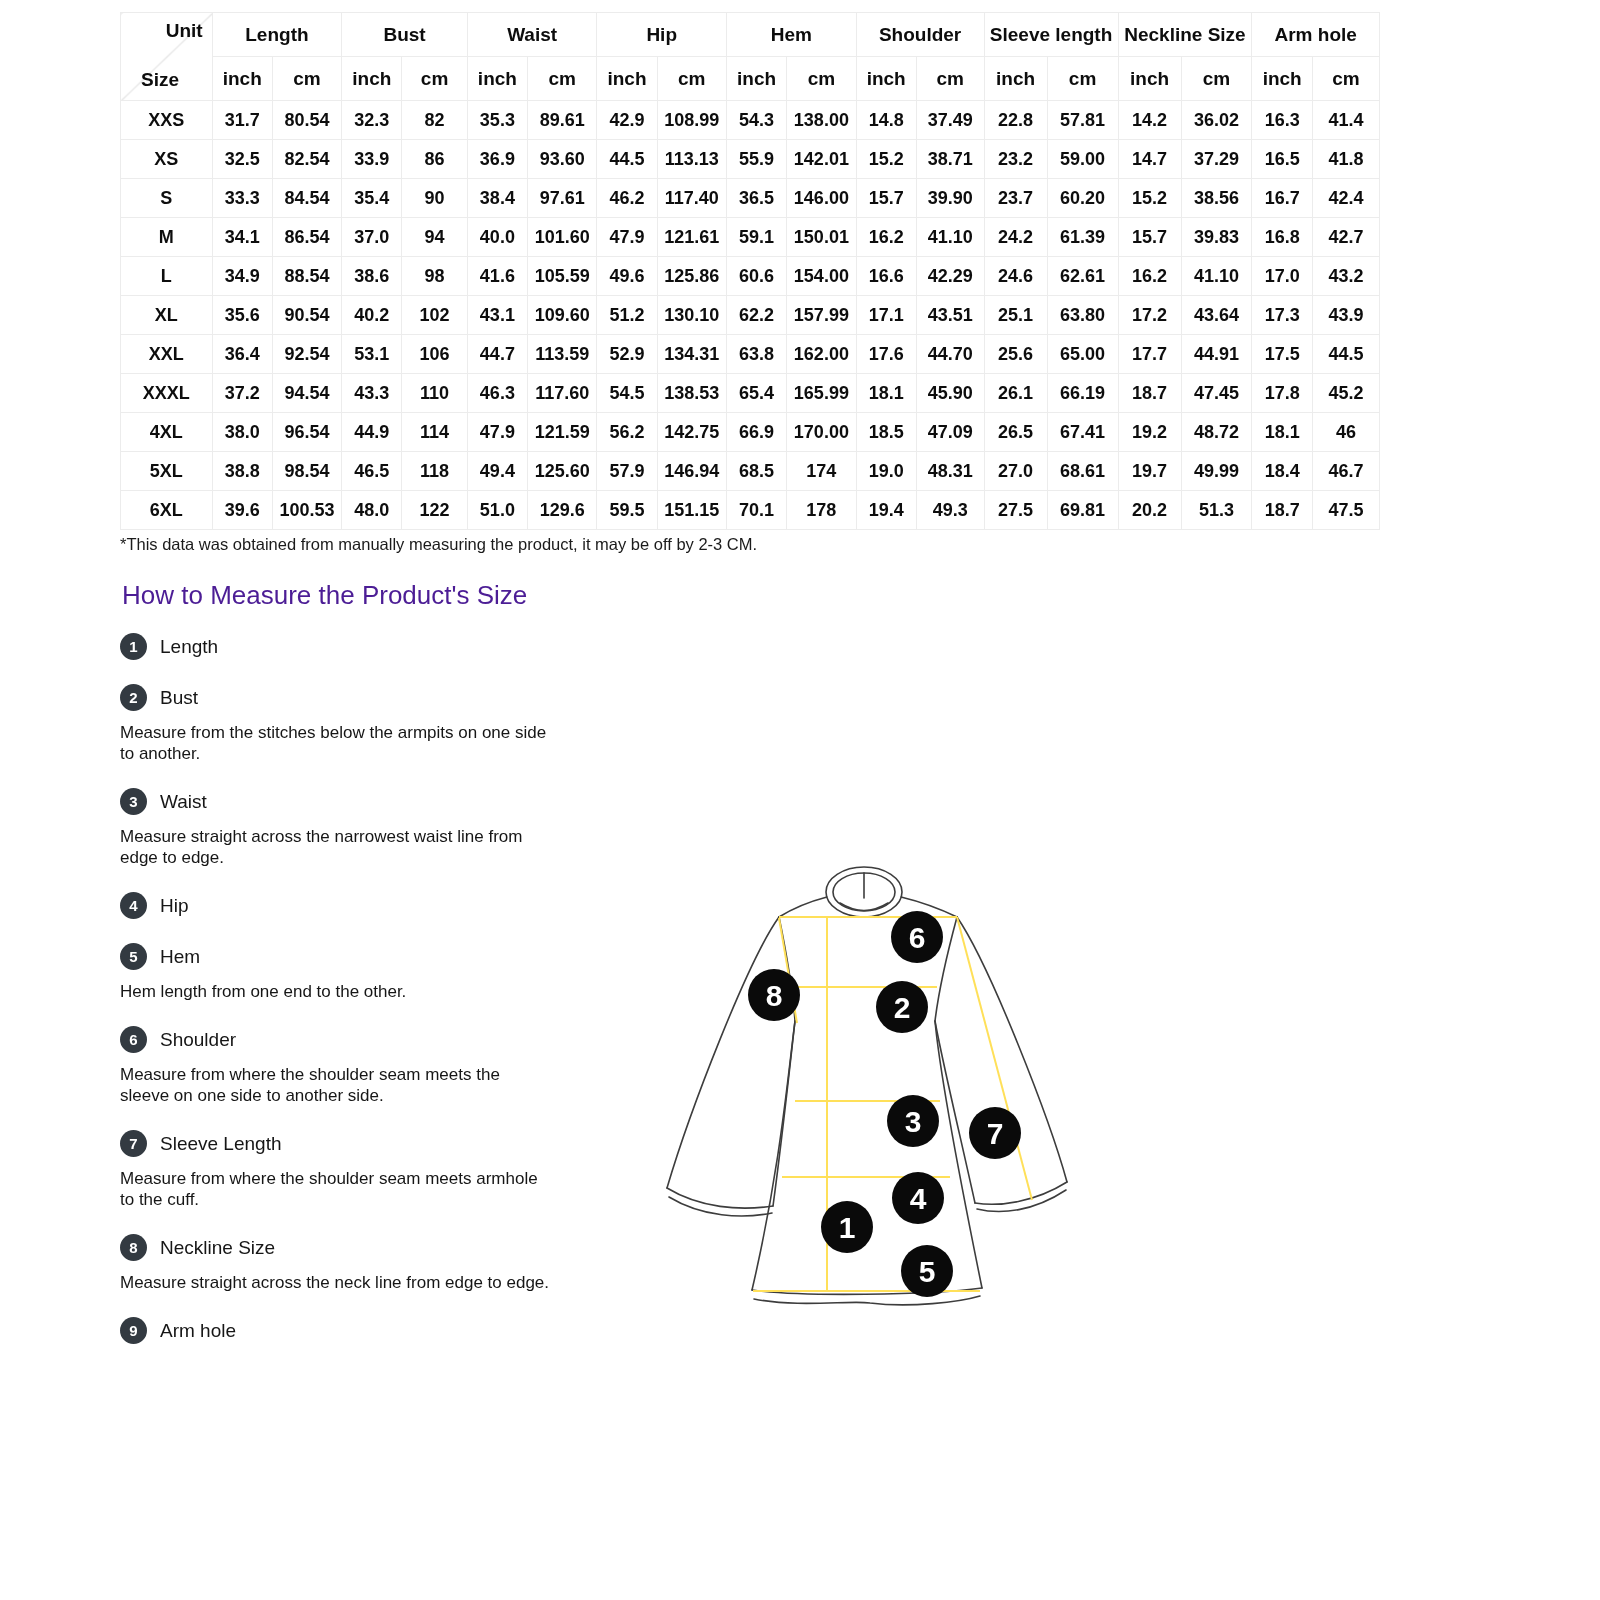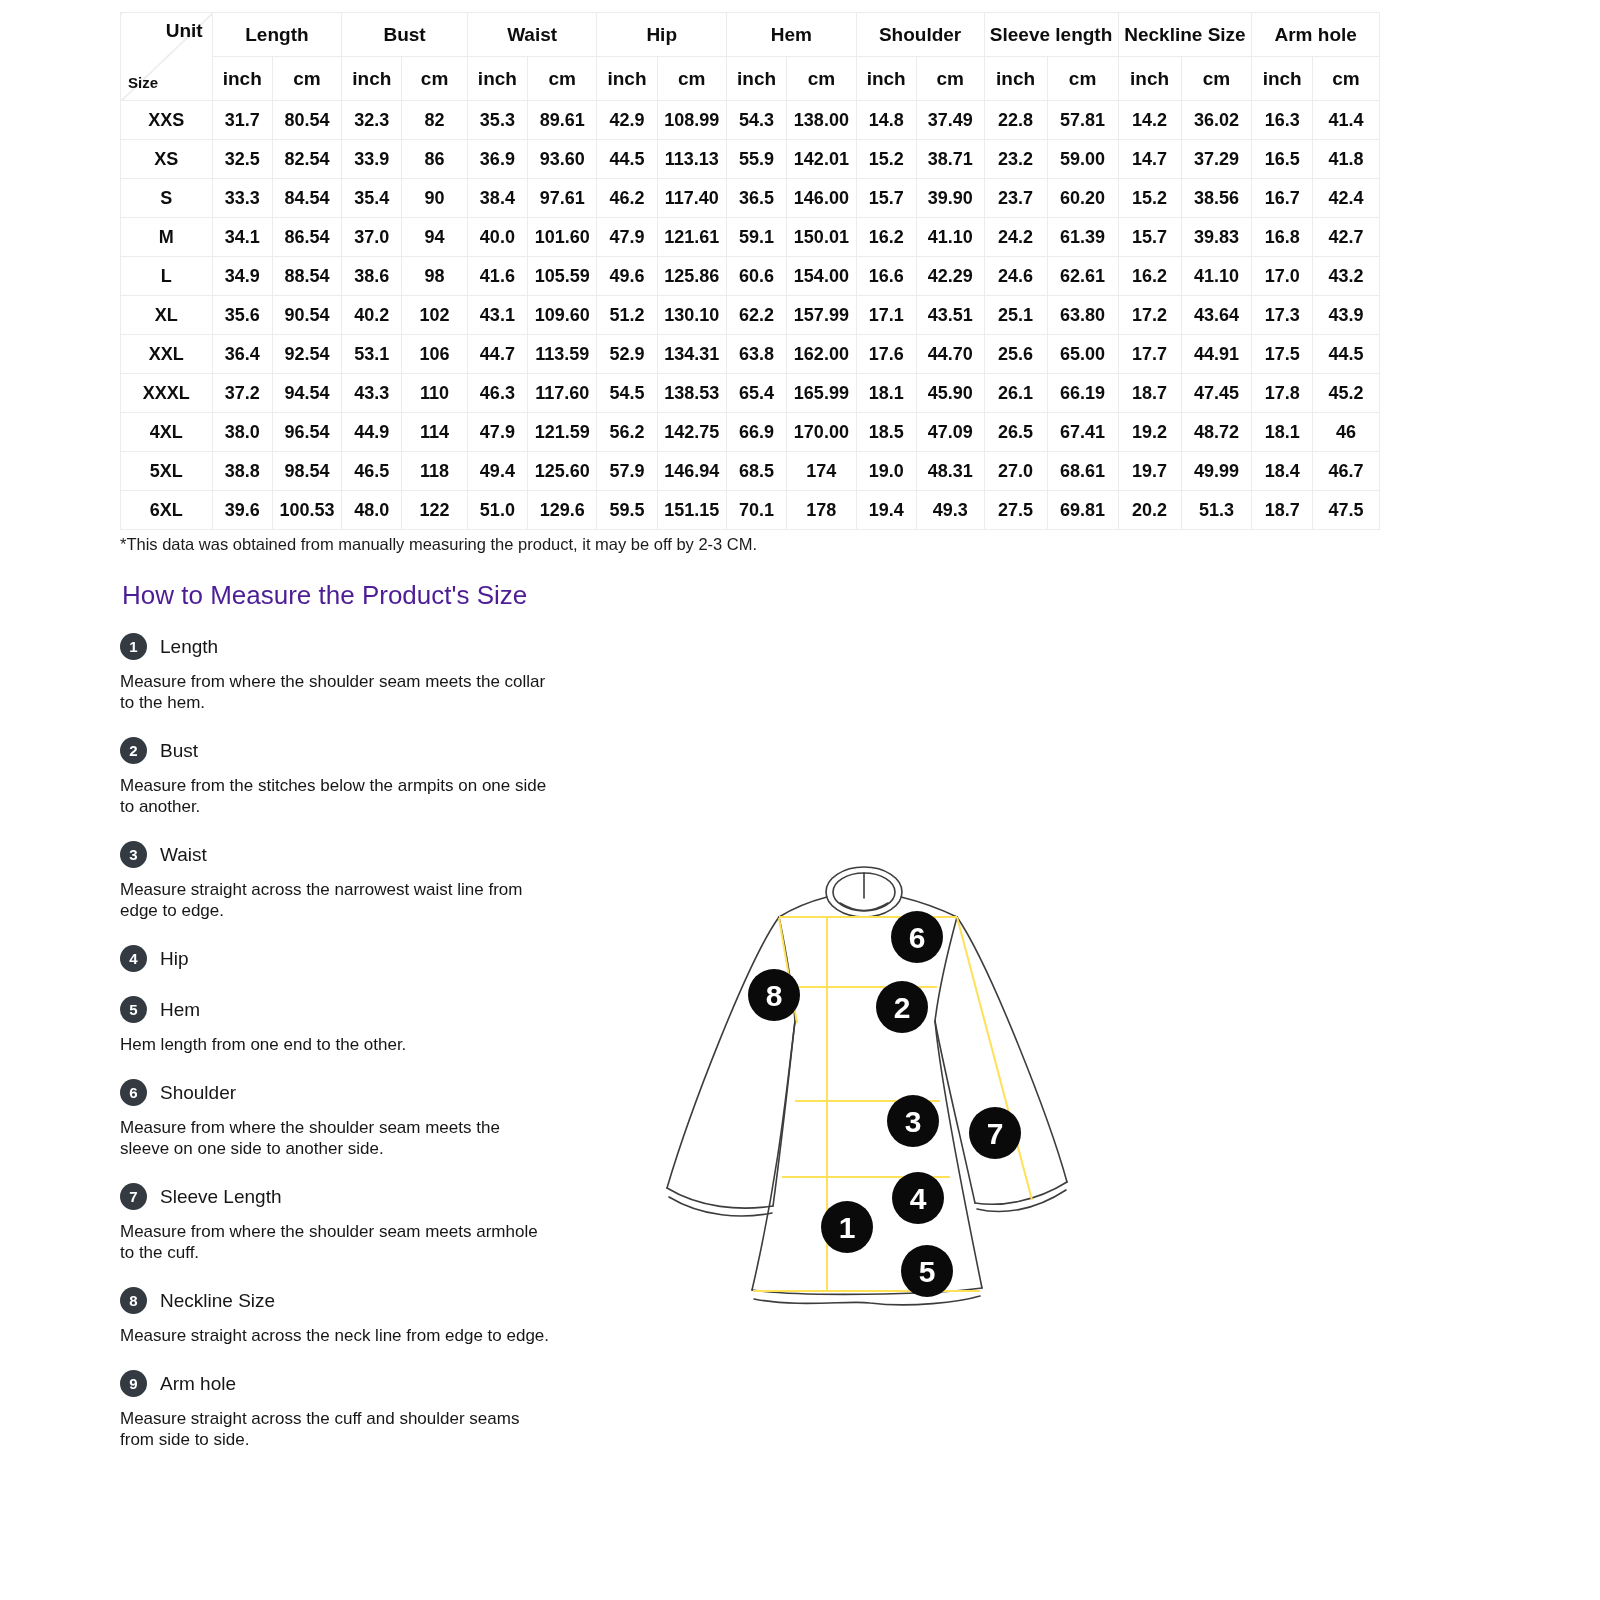--- a/index.html
+++ b/index.html
@@ -28,21 +28,21 @@
     font-weight:bold;color:#0d0d0d;
     white-space:nowrap;overflow:hidden;
   }
   table.size-chart thead th{height:44px;font-size:19px;}
   table.size-chart tbody td,table.size-chart tbody th{height:39px;font-size:18px;}
   th.corner{
     position:relative;width:100px;
     background:linear-gradient(to bottom right,#ffffff calc(50% - 1px),#dedede 50%,#ffffff calc(50% + 1px));
   }
   th.corner .unit{position:absolute;top:7px;right:9px;font-size:19px;}
-  th.corner .size{position:absolute;bottom:9px;left:7px;font-size:15px;margin-top:9px;}
+  th.corner .size{position:absolute;bottom:9px;left:20px;font-size:19px;margin-top:9px;}
   
   .footnote{position:absolute;left:120px;top:535px;font-size:16.5px;font-weight:normal;color:#1b1b1b;text-align:center;}
   .howto-title{position:absolute;left:122px;top:580px;font-size:26px;font-weight:400;color:#4c1d95;}
   
   .steps{position:absolute;left:120px;top:633px;width:520px;}
   .step{margin-bottom:24px;}
   .step-head{display:flex;align-items:center;gap:13px;}
   .step-num{
     flex:0 0 auto;width:27px;height:27px;border-radius:50%;
     background:var(--circle);color:#ffffff;
@@ -365,21 +365,20 @@
   <div class="footnote">*This data was obtained from manually measuring the product, it may be off by 2-3 CM.</div>
 
   <div class="howto-title">How to Measure the Product's Size</div>
 
   <div class="steps">
       <div class="step">
         <div class="step-head">
           <span class="step-num">1</span>
           <span class="step-label">Length</span>
         </div>
-        <p class="step-desc">Measure from where the shoulder seam meets the collar to the hem.</p>
       </div>
       <div class="step">
         <div class="step-head">
           <span class="step-num">2</span>
           <span class="step-label">Bust</span>
         </div>
         <p class="step-desc">Measure from the stitches below the armpits on one side to another.</p>
       </div>
       <div class="step">
         <div class="step-head">
@@ -420,21 +419,20 @@
           <span class="step-num">8</span>
           <span class="step-label">Neckline Size</span>
         </div>
         <p class="step-desc">Measure straight across the neck line from edge to edge.</p>
       </div>
       <div class="step">
         <div class="step-head">
           <span class="step-num">9</span>
           <span class="step-label">Arm hole</span>
         </div>
-        <p class="step-desc">Measure straight across the cuff and shoulder seams from side to side.</p>
       </div>
     </div>
 
   <svg class="diagram" viewBox="0 0 480 500" xmlns="http://www.w3.org/2000/svg">
 
     <g class="dress">
 
       <path d="M149,77 C118,120 60,270 37,348"></path>
       <path d="M37,348 C70,368 110,371 143,366"></path>
       <path d="M39,357 C72,377 112,379 142,373"></path>

